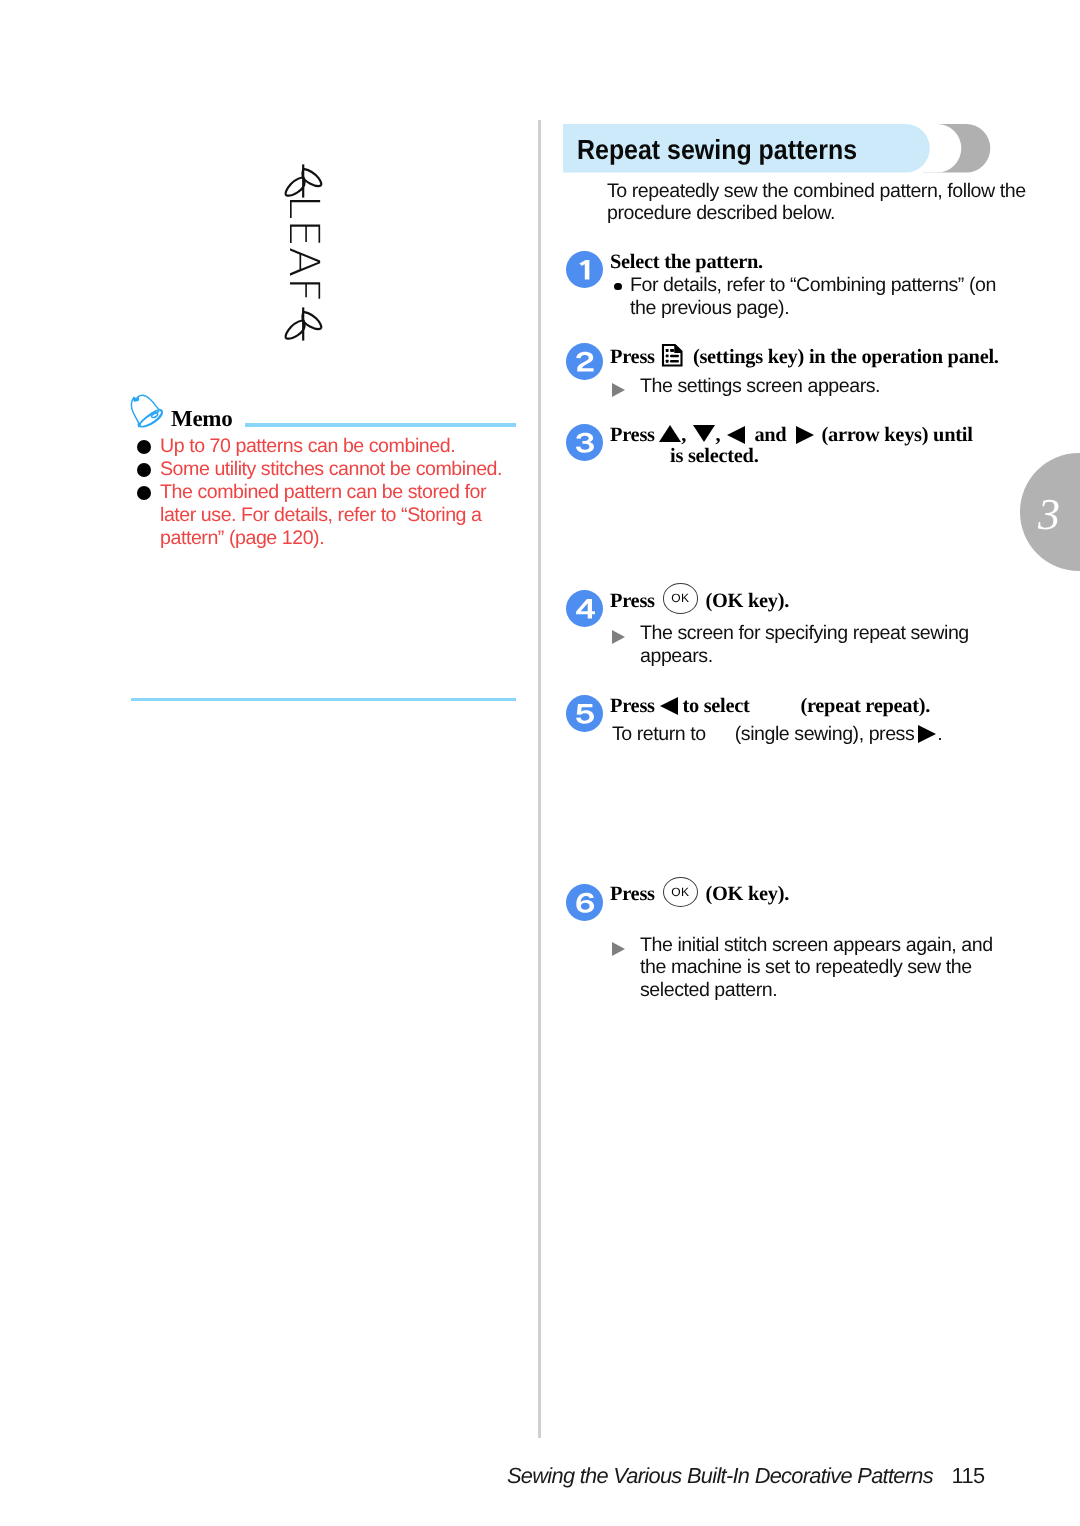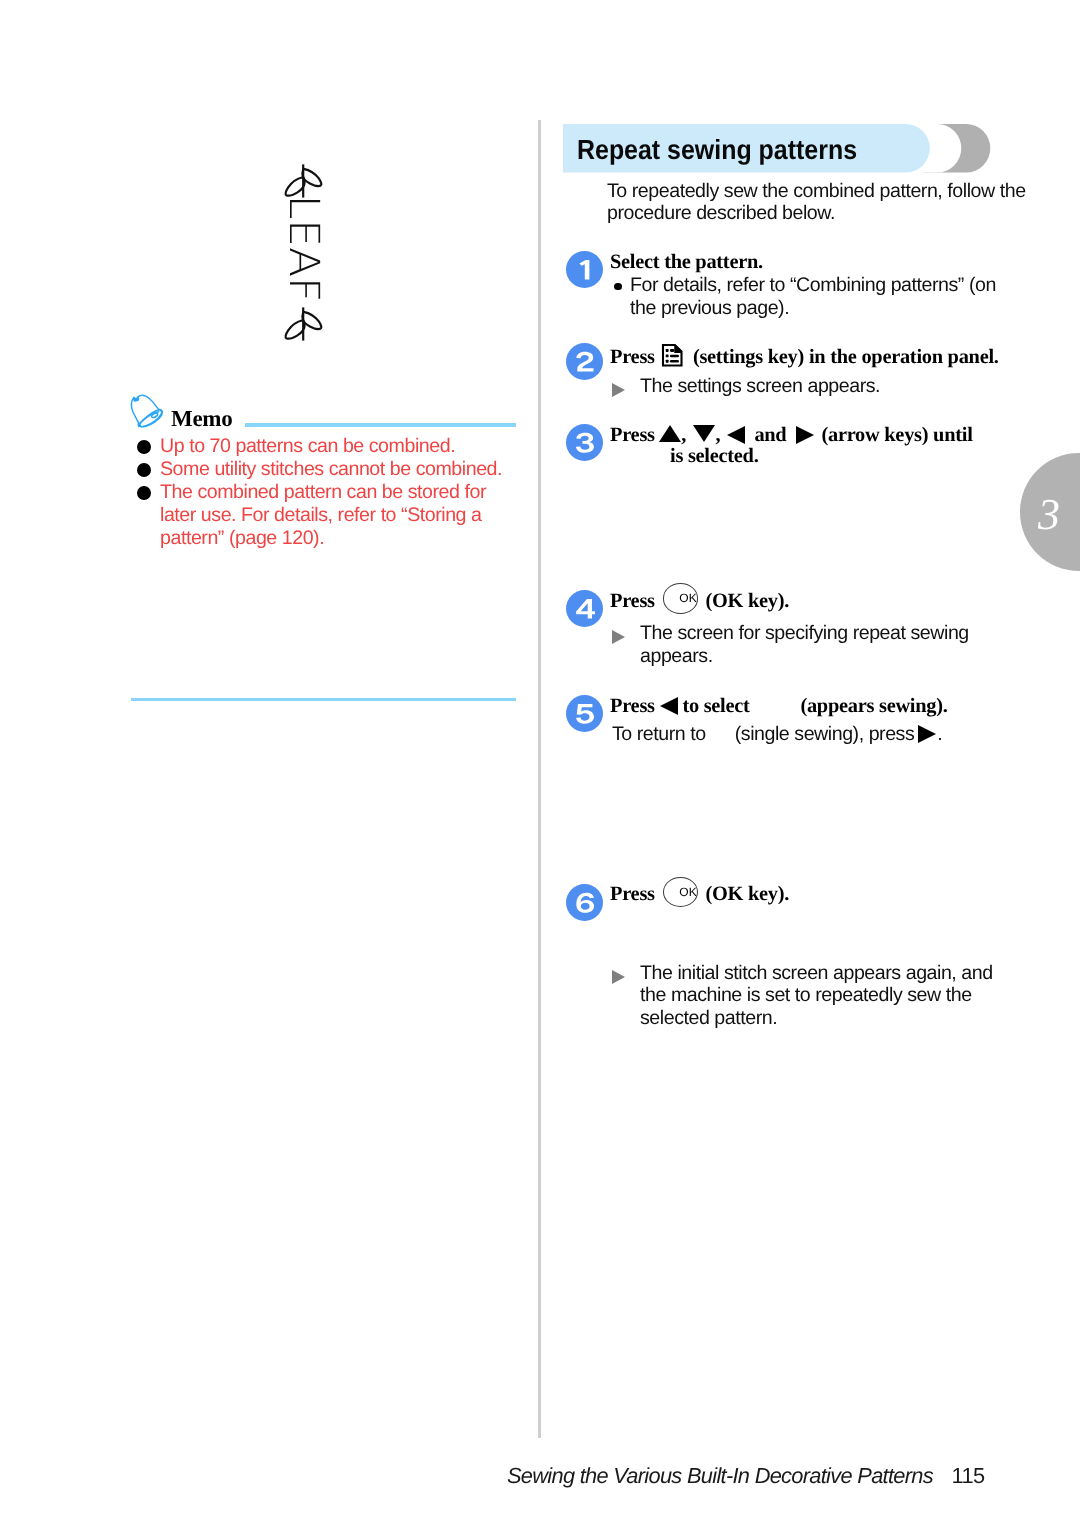--- a/index.html
+++ b/index.html
@@ -71,21 +71,21 @@
   .arrow-dn{border-left:11.3px solid transparent;border-right:11.3px solid transparent;border-top:17px solid #000;vertical-align:-1px;}
   .arrow-lf{border-top:9.5px solid transparent;border-bottom:9.5px solid transparent;border-right:18px solid #000;vertical-align:-3px;}
   .arrow-rt{border-top:9.5px solid transparent;border-bottom:9.5px solid transparent;border-left:18px solid #000;vertical-align:-3px;}
   .pc{margin-left:0.5px;}
 
   .lcd-gap{display:inline-block;width:42px;}
   .settings-key{width:22.5px;height:24.5px;vertical-align:-5px;margin:0 5px 0 1px;}
   .settings-key svg{display:block;}
   .okkey-slot{display:inline-block;width:41px;height:1px;vertical-align:baseline;position:relative;}
   .okkey{position:absolute;left:3px;top:-22.5px;width:35.6px;height:30.6px;border:1.3px solid #3a3a3a;border-radius:50%;
-         font-size:12px;font-weight:400;color:#000;text-align:right;line-height:29px;
+         font-size:12px;font-weight:400;color:#000;text-align:center;line-height:29px;
          font-family:"Liberation Sans",sans-serif;letter-spacing:0.3px;
          box-sizing:border-box;}
 
   
   .footer{position:absolute;left:507px;top:1463px;width:520px;}
   .footer-title{position:absolute;left:0;top:0;font-family:"Liberation Sans",sans-serif;font-style:italic;
                 font-weight:400;font-size:21.8px;color:#1a1a1a;white-space:nowrap;letter-spacing:-0.69px;}
   .footer-page{position:absolute;left:444.5px;top:0;font-family:"Liberation Sans",sans-serif;
                font-size:21.8px;color:#1a1a1a;letter-spacing:-0.6px;}
 </style>
@@ -215,36 +215,36 @@
 
     <div class="step" style="top:571px;">
       <div class="step-num" style="top:0px;">
           <svg class="num-svg" viewBox="0 0 24 31" preserveAspectRatio="none" width="21" height="21.5">
             <path d="M11.2 30.0 C5.6 30.0 1.7 26.6 1.3 21.3 L6.3 20.9 C6.6 23.8 8.4 25.5 11.3 25.5 C14.5 25.5 16.6 23.3 16.6 20.0 C16.6 16.7 14.6 14.6 11.4 14.6 C9.2 14.6 7.5 15.5 6.5 17.1 L2.0 16.6 L3.4 1.6 L19.9 1.6 L19.9 6.2 L7.7 6.2 L7.1 12.4 C8.4 11.1 10.3 10.4 12.6 10.4 C17.9 10.4 21.7 14.3 21.7 19.9 C21.7 25.8 17.3 30.0 11.2 30.0 Z" fill="#fff"></path>
           </svg>
         </div>
       <div class="step-title" style="position:absolute;left:47px;top:-0.5px;"><span>Press</span>
         <span class="arrow-lf"></span>
         <span>to select</span>
-        <span class="lcd-gap" style="width:46px;"></span><span>(appears sewing).</span></div>
+        <span class="lcd-gap" style="width:46px;"></span><span>(repeat repeat).</span></div>
       <div class="step-sub" style="position:absolute;left:49px;top:28px;white-space:nowrap;"><span>To return to</span>
         <span class="lcd-gap" style="width:24px;"></span><span>(single sewing), press</span>
         <span class="arrow-rt" style="margin-left:-1px;margin-right:1px;"></span><span>.</span></div>
     </div>
 
     <div class="step" style="top:759.6px;">
       <div class="step-num" style="top:0px;">
           <svg class="num-svg" viewBox="0 0 24 31" preserveAspectRatio="none" width="21" height="21.5">
             <path d="M11.7 30.0 C5.5 30.0 1.5 25.6 1.5 18.0 C1.5 7.4 5.9 1.1 13.0 1.1 C17.8 1.1 20.9 3.8 21.6 8.4 L16.7 9.1 C16.3 6.8 14.9 5.6 12.8 5.6 C9.0 5.6 6.8 9.0 6.5 14.4 C8.0 12.4 10.2 11.4 13.0 11.4 C18.2 11.4 21.8 15.2 21.8 20.5 C21.8 26.1 17.7 30.0 11.7 30.0 Z M11.7 25.6 C14.6 25.6 16.7 23.5 16.7 20.6 C16.7 17.6 14.7 15.6 11.8 15.6 C8.8 15.6 6.7 17.7 6.7 20.6 C6.7 23.5 8.8 25.6 11.7 25.6 Z" fill="#fff" fill-rule="evenodd"></path>
           </svg>
         </div>
       <div class="step-title" style="position:absolute;left:47px;top:-0.5px;"><span>Press</span>
         <span class="okkey-slot"><span class="okkey">OK</span></span>
         <span>(OK key).</span></div>
-      <div class="res" style="position:absolute;left:49px;top:50px;width:360px;margin-top:28px;"><span class="tri"></span><span>The initial stitch screen appears again, and the machine is set to repeatedly sew the selected pattern.</span></div>
+      <div class="res" style="position:absolute;left:49px;top:50px;width:360px;"><span class="tri"></span><span>The initial stitch screen appears again, and the machine is set to repeatedly sew the selected pattern.</span></div>
     </div>
   </div>
 
   <div class="footer">
     <div class="footer-title">Sewing the Various Built-In Decorative Patterns</div>
     <div class="footer-page">115</div>
   </div>
 
 </div>
 

